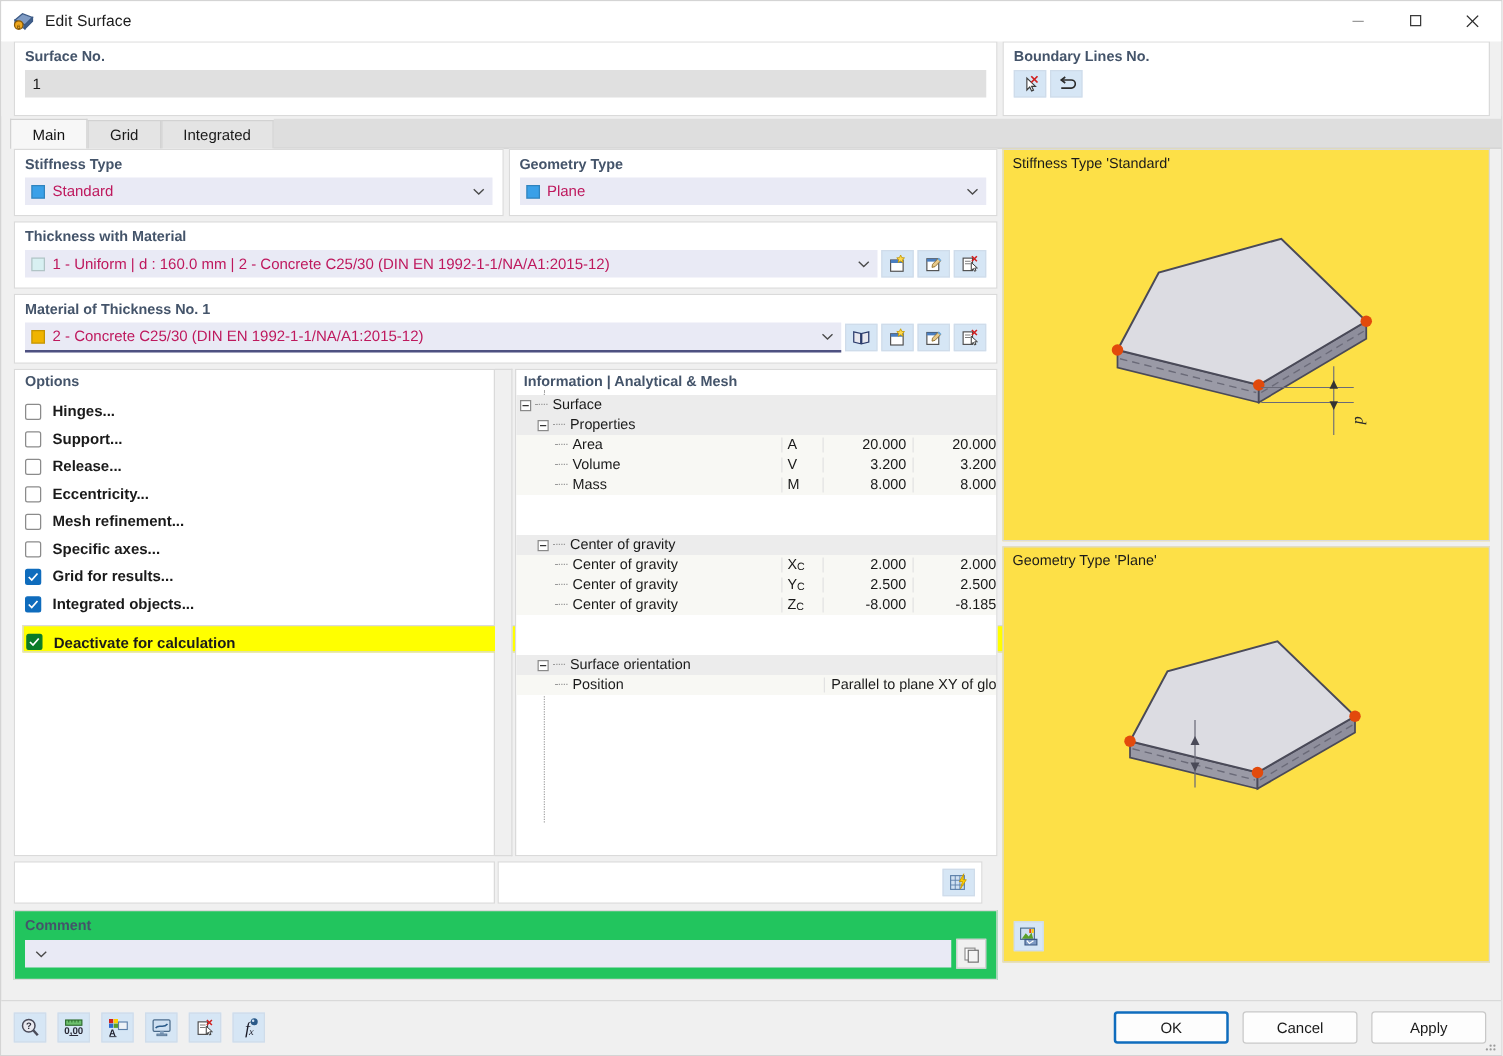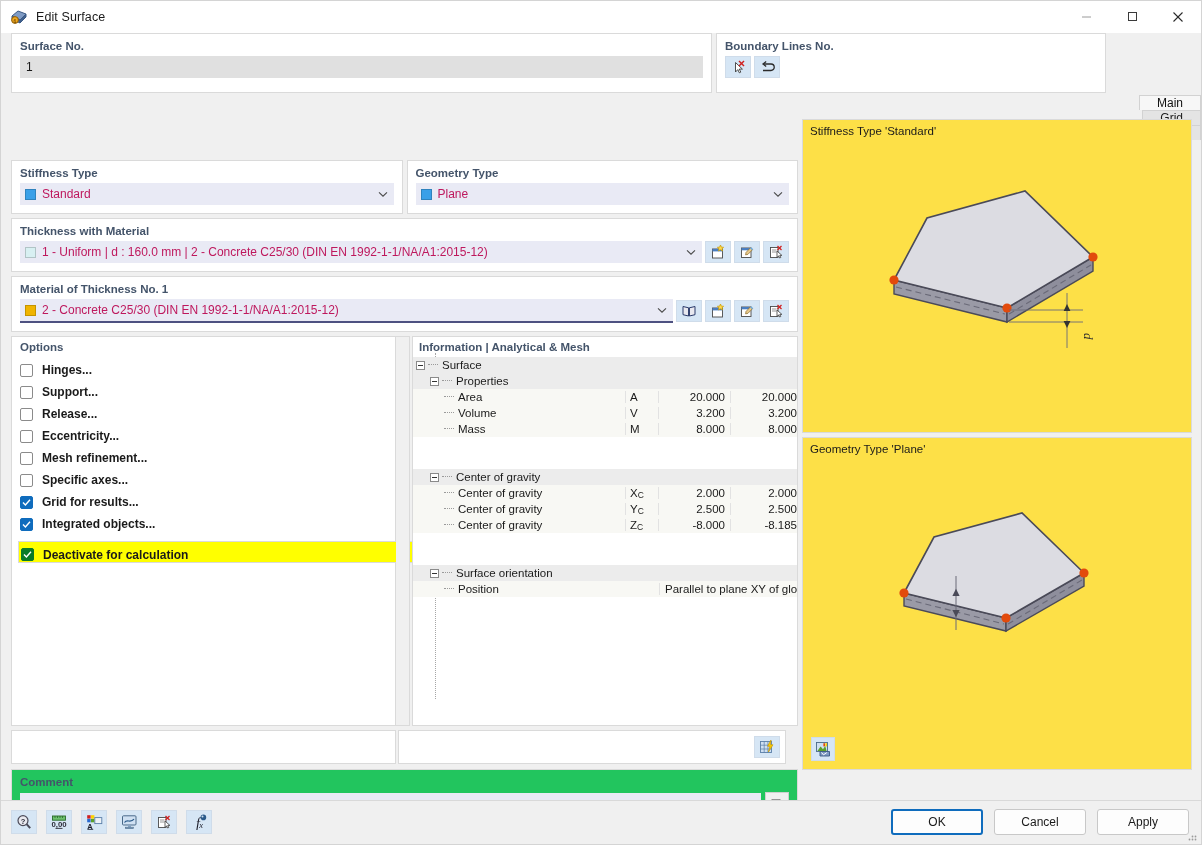--- a/index.html
+++ b/index.html
@@ -15,49 +15,49 @@
   
   .titlebar{height:31px;background:#ffffff;display:flex;align-items:center;position:relative;border-bottom:1px solid #ffffff;}
   .app-icon{width:20px;height:20px;margin-left:8px;margin-right:7px;position:relative;flex:0 0 auto;}
   .title-text{font-size:12.5px;color:#1b1b1b;letter-spacing:.1px;}
   .wctrls{position:absolute;right:0;top:0;height:31px;display:flex;}
   .wbtn{width:46px;height:31px;display:flex;align-items:center;justify-content:center;cursor:default;}
   .wbtn svg{display:block;}
 
   
   .headrow{display:flex;gap:0;padding:0 0 0 0;height:60px;background:#f0f0f0;}
-  .hl{width:701px;margin-left:10px;background:#ffffff;border:1px solid #dadada;box-sizing:border-box;padding:5px 8px 0 8px;}
+  .hl{width:787px;margin-left:10px;background:#ffffff;border:1px solid #dadada;box-sizing:border-box;padding:5px 8px 0 8px;}
   .hr{width:390px;margin-left:4px;background:#ffffff;border:1px solid #dadada;box-sizing:border-box;padding:5px 6px 0 8px;}
   .flabel{color:#44546a;font-size:11.5px;font-weight:bold;line-height:14px;margin-bottom:3px;}
   .finput{height:22px;background:#e0e0e0;border:none;box-sizing:border-box;
           font-family:"Liberation Sans",sans-serif;font-size:12px;color:#1a1a1a;
           padding:0 6px;line-height:22px;width:100%;display:block;outline:none;}
   .finput.blue{background:#e9eaf5;}
   .hr-row{display:flex;align-items:center;gap:3px;}
   .hr-row .finput{flex:1 1 auto;}
   .mini-btn{width:26px;height:22px;background:#d6e6f5;border:1px solid #cfdcea;box-sizing:border-box;
             display:flex;align-items:center;justify-content:center;flex:0 0 auto;cursor:default;}
 
   
-  .tabbar{margin-left:7px;margin-top:2px;height:24px;display:flex;align-items:flex-end;flex-direction:column;}
+  .tabbar{margin-left:7px;margin-top:2px;height:24px;display:flex;align-items:flex-end;}
   .tab{height:23px;padding:0 17px;display:flex;align-items:center;justify-content:center;
        font-size:12px;color:#1a1a1a;background:#e4e4e4;border:1px solid #d2d2d2;border-bottom:none;
        box-sizing:border-box;cursor:default;}
   .tab.active{background:#f7f7f7;border-color:#d2d2d2;height:24px;color:#111;}
   .tab-filler{flex:1 1 auto;height:23px;background:#dedede;border-bottom:1px solid #d2d2d2;}
 
   
   .body{display:flex;margin:0 0 0 10px;}
   .leftcol{width:787px;}
   .rightcol{width:390px;margin-left:4px;}
 
   .grp{background:#ffffff;border:1px solid #dadada;box-sizing:border-box;padding:5px 8px 8px 8px;margin-bottom:4px;}
   .row2{display:flex;gap:4px;margin-bottom:4px;}
   .row2 .grp{margin-bottom:0;}
-  .g-half{width:393px;margin-top:41px;}
+  .g-half{width:393px;}
   .g-full{width:787px;}
 
   
   .combo{height:22px;background:#e9eaf5;display:flex;align-items:center;padding:0 4px 0 5px;box-sizing:border-box;position:relative;cursor:default;}
   .combo.underlined{border-bottom:2px solid #4e5181;height:24px;}
   .combo .swatch{width:11px;height:11px;flex:0 0 auto;margin-right:6px;border:1px solid rgba(0,0,0,.18);box-sizing:border-box;}
   .combo .ctext{flex:1 1 auto;font-size:12px;color:#be185d;white-space:nowrap;overflow:hidden;text-overflow:ellipsis;}
   .chev{width:14px;flex:0 0 auto;display:flex;align-items:center;justify-content:center;}
   .combo-row{display:flex;align-items:center;gap:3px;}
   .combo-row .combo{flex:1 1 auto;}

